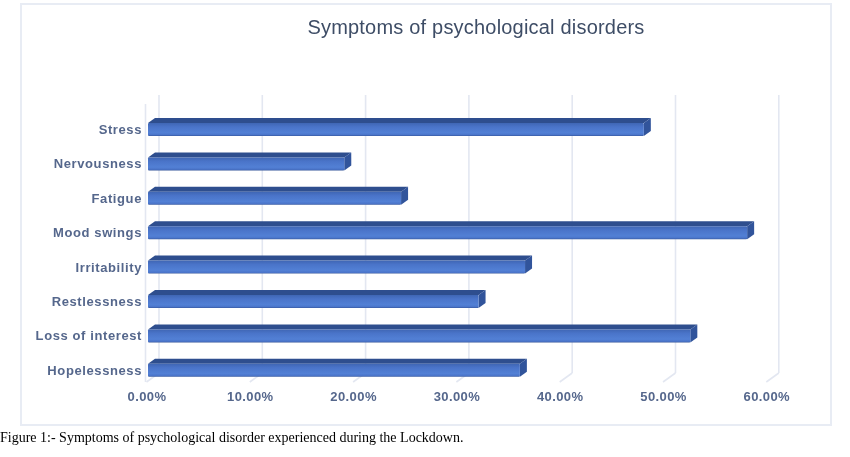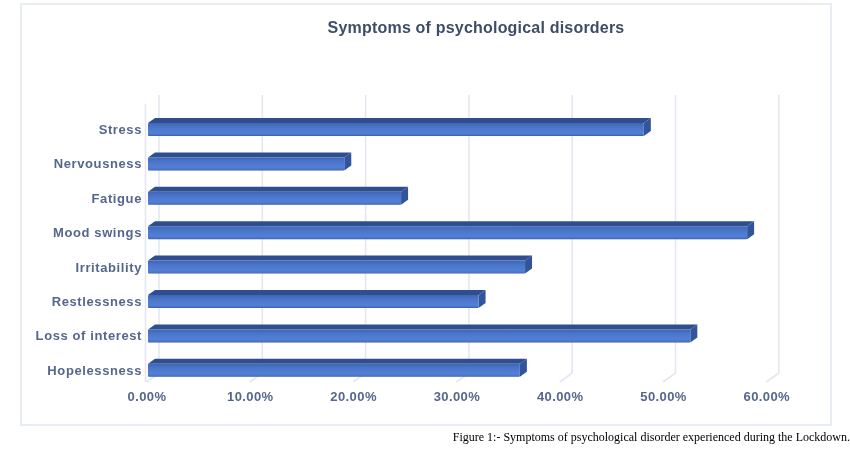--- a/index.html
+++ b/index.html
@@ -1,24 +1,24 @@
 <!DOCTYPE html>
 <html><head>
 <meta charset="utf-8">
 <style>
   html,body{margin:0;padding:0;background:#ffffff;}
   .page{position:relative;width:850px;height:457px;background:#ffffff;overflow:hidden;
         font-family:"Liberation Sans", sans-serif;}
   .chart-frame{position:absolute;left:20px;top:3px;width:808px;height:419px;
                border:2px solid #E8ECF4;background:#ffffff;}
   .chart-title{position:absolute;left:126px;top:9px;width:656px;text-align:center;
-               color:#3E4D66;font-weight:bold;font-size:16px;line-height:27px;letter-spacing:0.2px;}
+               color:#3E4D66;font-weight:normal;font-size:20px;line-height:27px;letter-spacing:0.2px;}
   .chart-svg{position:absolute;left:0;top:0;}
-  .figure-caption{position:absolute;left:0;top:430px;width:850px;text-align:right;
-                  font-family:"Liberation Serif", serif;font-size:12px;color:#000000;}
+  .figure-caption{position:absolute;left:0;top:430px;width:850px;text-align:left;
+                  font-family:"Liberation Serif", serif;font-size:14px;color:#000000;}
   svg text{font-family:"Liberation Sans", sans-serif;}
 </style>
 </head>
 <body>
 
 <div class="page">
   <div class="chart-frame">
     <div class="chart-title">
       <div>Symptoms of psychological disorders</div>
     </div>

